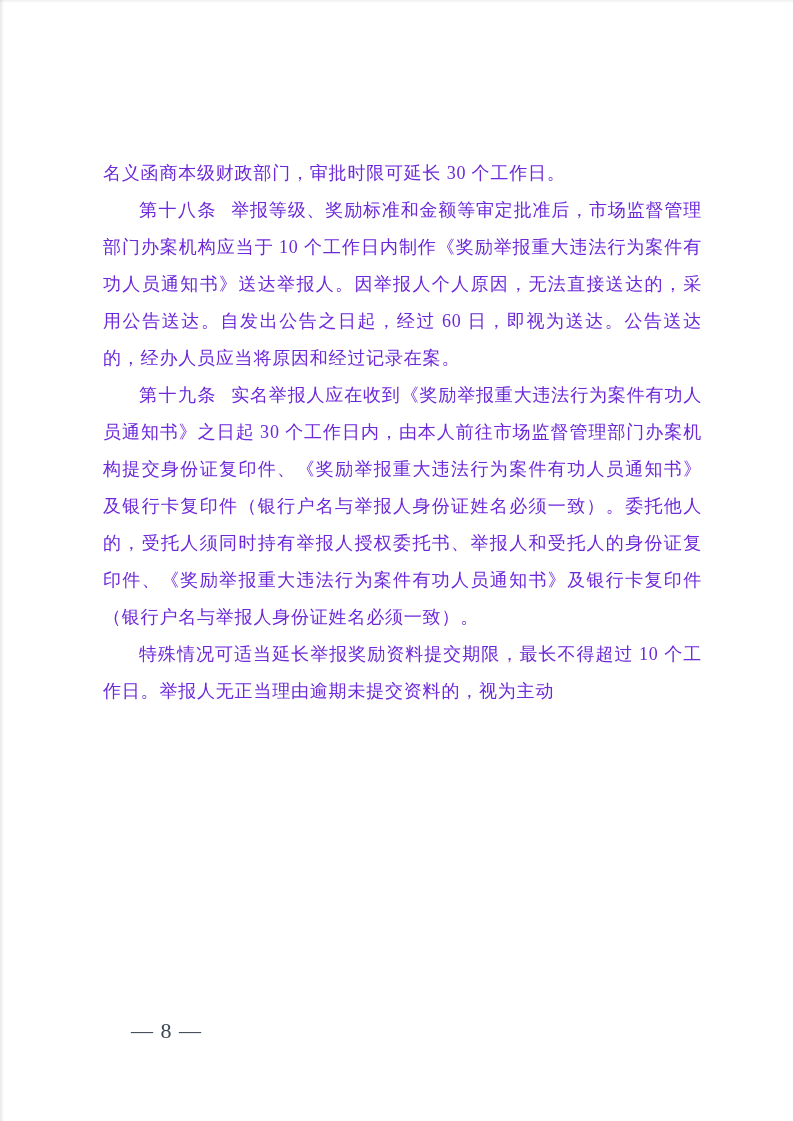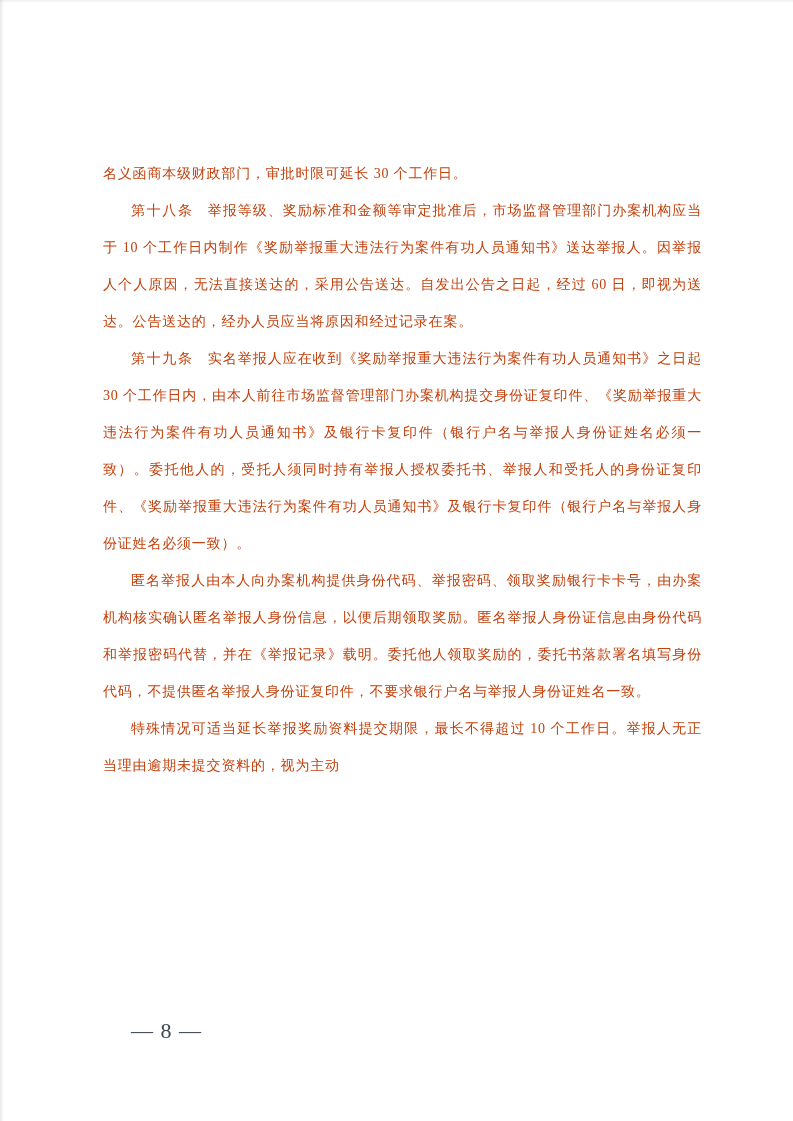--- a/index.html
+++ b/index.html
@@ -32,22 +32,22 @@
     position: absolute;
     left: 0; top: 0;
     width: 100%; height: 3px;
     background: linear-gradient(to bottom, rgba(90,95,105,0.10), rgba(90,95,105,0));
   }
   .content {
     position: absolute;
     left: 103px;
     top: 155px;
     width: 599px;
-    color: #c2410c;
-    font-size: 14px;
+    color: #6d28d9;
+    font-size: 18px;
     line-height: 37px;
     letter-spacing: 0.8px;
     text-align: justify;
   }
   .para {
     margin: 0;
     padding: 0;
     text-indent: 2em;
   }
   .para.no-indent {
@@ -76,20 +76,19 @@
   <div class="scan-edge-top"></div>
 
   <div class="content">
 
     <p class="para no-indent"><span>名义函商本级财政部门，审批时限可延长 30 个工作日。</span></p>
 
     <p class="para"><span class="term">第十八条</span><span>举报等级、奖励标准和金额等审定批准后，市场监督管理部门办案机构应当于 10 个工作日内制作《奖励举报重大违法行为案件有功人员通知书》送达举报人。因举报人个人原因，无法直接送达的，采用公告送达。自发出公告之日起，经过 60 日，即视为送达。公告送达的，经办人员应当将原因和经过记录在案。</span></p>
 
     <p class="para"><span class="term">第十九条</span><span>实名举报人应在收到《奖励举报重大违法行为案件有功人员通知书》之日起 30 个工作日内，由本人前往市场监督管理部门办案机构提交身份证复印件、《奖励举报重大违法行为案件有功人员通知书》及银行卡复印件（银行户名与举报人身份证姓名必须一致）。委托他人的，受托人须同时持有举报人授权委托书、举报人和受托人的身份证复印件、《奖励举报重大违法行为案件有功人员通知书》及银行卡复印件（银行户名与举报人身份证姓名必须一致）。</span></p>
 
-    <p class="para"><span>匿名举报人由本人向办案机构提供身份代码、举报密码、领取奖励银行卡卡号，由办案机构核实确认匿名举报人身份信息，以便后期领取奖励。匿名举报人身份证信息由身份代码和举报密码代替，并在《举报记录》载明。委托他人领取奖励的，委托书落款署名填写身份代码，不提供匿名举报人身份证复印件，不要求银行户名与举报人身份证姓名一致。</span></p>
 
     <p class="para"><span>特殊情况可适当延长举报奖励资料提交期限，最长不得超过 10 个工作日。举报人无正当理由逾期未提交资料的，视为主动</span></p>
 
   </div>
 
   <div class="page-number">— 8 —</div>
 </div>
 
 </body></html>

